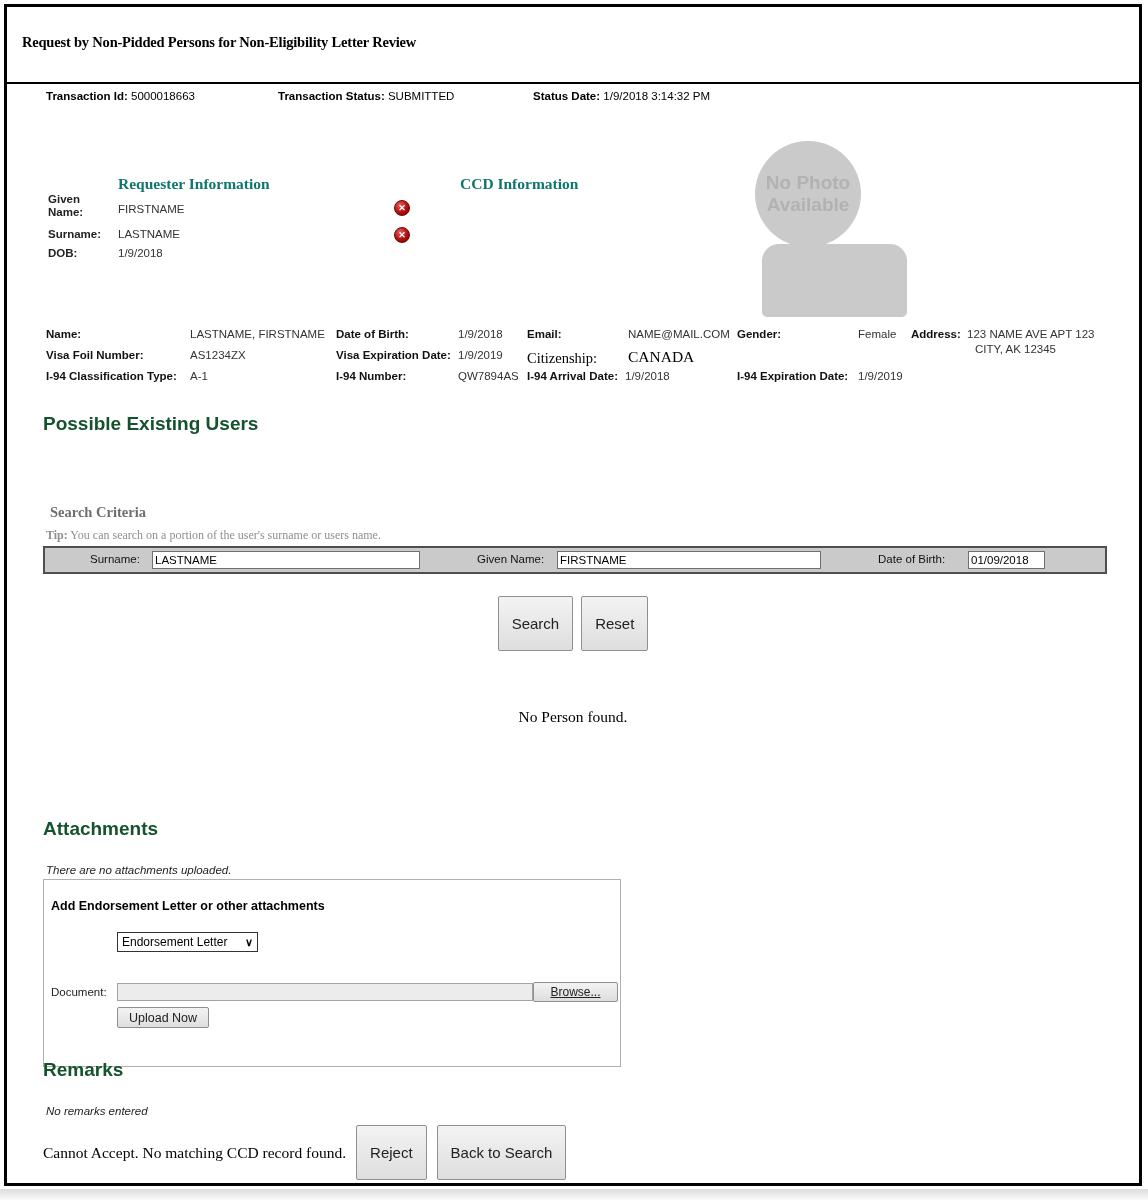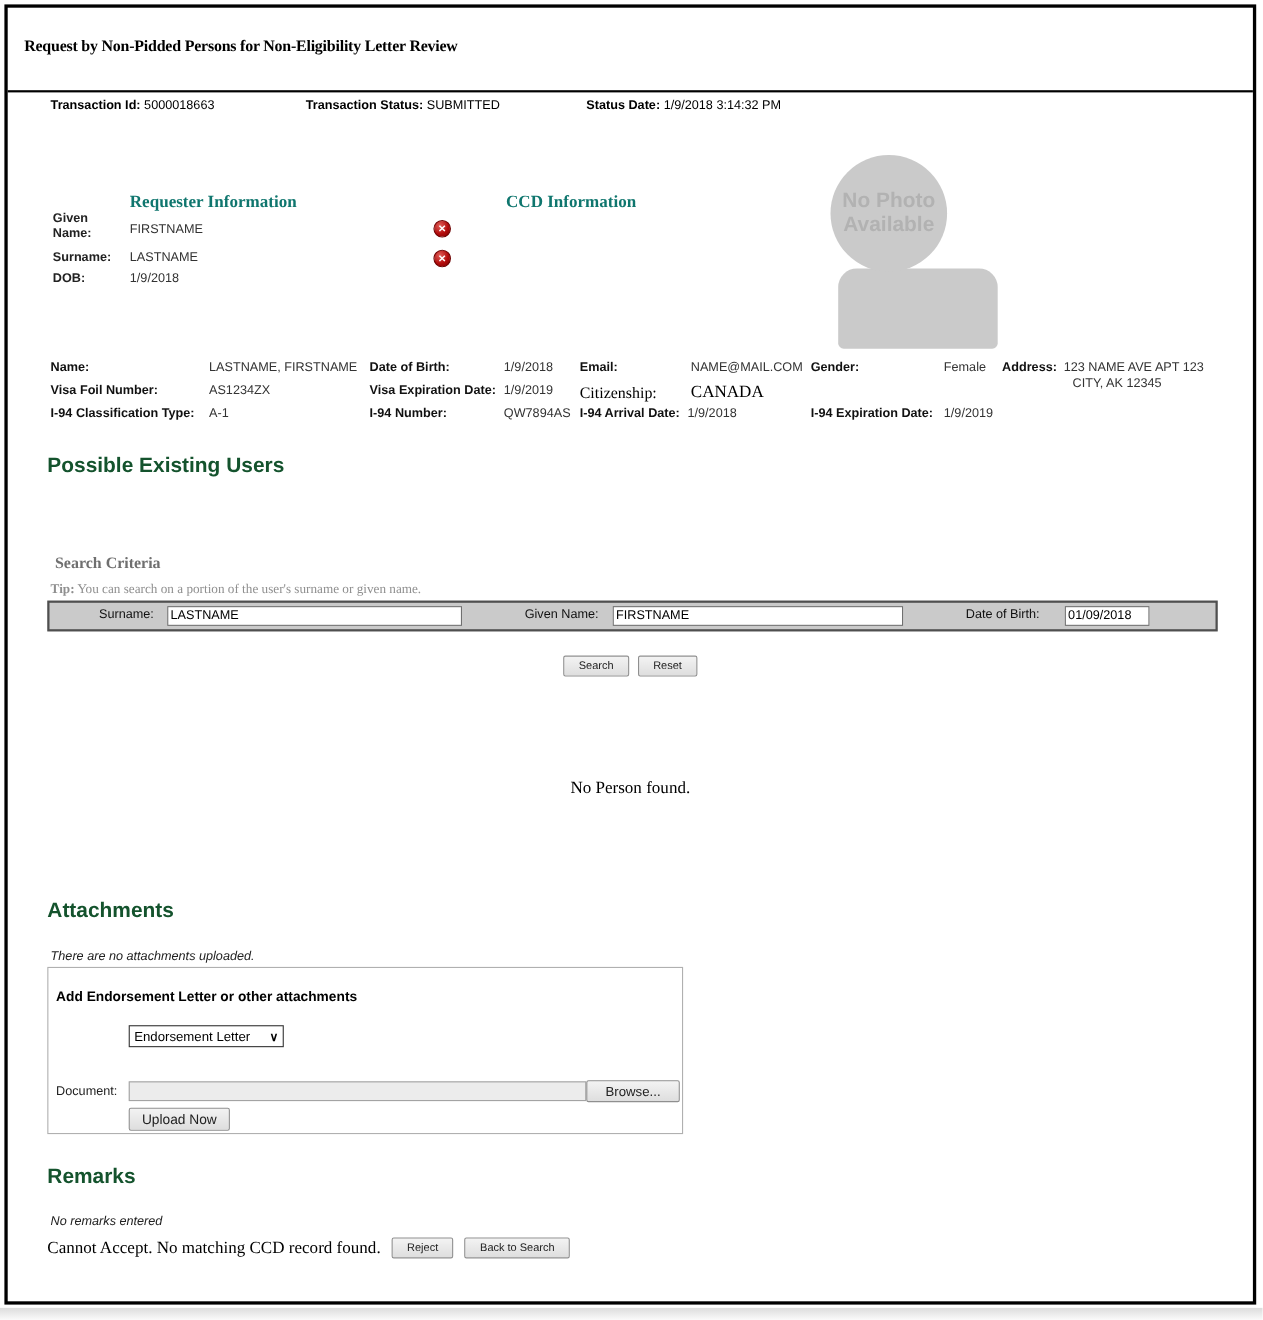--- a/index.html
+++ b/index.html
@@ -41,38 +41,38 @@
   .tip { font-family:"Liberation Serif", serif; font-size:12px; color:#8f8f8f; }
   .tip b { font-weight:bold; }
 
   .search-bar { position:absolute; left:36px; top:539px; width:1064px; height:28px;
     background:#cacaca; border:2px solid #4f4f4f; }
   .sb-lbl { position:absolute; font-size:11.5px; color:#111; top:5px; white-space:nowrap; }
   .sb-input { position:absolute; top:3px; height:18px; border:1px solid #707070; background:#fff;
     font-size:11.5px; font-family:"Liberation Sans", sans-serif; padding:0 2px; color:#000; }
 
   .btn { display:inline-block; background:linear-gradient(#f3f3f3,#dedede); border:1px solid #8f8f8f;
-    border-radius:2px; font-size:10px; color:#222; padding:3px 13px; text-align:center;
+    border-radius:2px; font-size:15px; color:#222; padding:18px 13px; text-align:center;
     font-family:"Liberation Sans", sans-serif; cursor:default; }
   .btn-row { position:absolute; top:589px; left:0; width:100%; display:flex; justify-content:center; gap:8px; }
 
   .no-person { position:absolute; top:701px; left:0; width:100%; text-align:center;
     font-family:"Liberation Serif", serif; font-size:15.5px; color:#000; }
 
   .italic-note { font-size:11.5px; font-style:italic; color:#222; }
-  .attach-box { position:absolute; left:36px; top:872px; width:578px; height:152px; border:1px solid #b0b0b0; background:#fff; }
+  .attach-box { position:absolute; left:36px; top:872px; width:578px; height:188px; border:1px solid #b0b0b0; background:#fff; }
   .add-head { position:absolute; left:7px; top:19px; font-size:12.5px; font-weight:bold; color:#000; }
   .fake-select { position:absolute; left:73px; top:52px; width:141px; height:20px; border:1px solid #333;
     background:#fff; display:flex; align-items:center; justify-content:space-between; padding:0 4px; }
   .fake-select .sel-text { font-size:12px; color:#000; }
   .fake-select .chev { font-size:11px; font-weight:bold; color:#000; }
   .doc-lbl { position:absolute; left:7px; top:106px; font-size:11.5px; color:#222; }
   .file-box { position:absolute; left:73px; top:103px; width:416px; height:18px; background:#ececec; border:1px solid #a3a3a3; }
   .browse-btn { position:absolute; left:489px; top:102px; width:85px; height:20px; padding:2px 1px;
-    font-size:12px; }
+    font-size:12px;text-decoration:underline; }
   .upload-btn { position:absolute; left:73px; top:127px; height:21px; padding:2px 11px; font-size:12.5px; }
 
   .footer-row { position:absolute; left:36px; top:1118px; display:flex; align-items:center; gap:10px; }
   .footer-text { font-family:"Liberation Serif", serif; font-size:15.5px; color:#000; }
 </style>
 </head>
 <body>
 
 <div class="page">
   <div class="frame">
@@ -140,21 +140,21 @@
       <span class="d-lbl" style="left:520px; top:363px;">I-94 Arrival Date:</span>
       <span class="d-val" style="left:618px; top:363px;">1/9/2018</span>
       <span class="d-lbl" style="left:730px; top:363px;">I-94 Expiration Date:</span>
       <span class="d-val" style="left:851px; top:363px;">1/9/2019</span>
     </div>
 
     <div class="abs big-head" style="left:36px; top:406px;">Possible Existing Users</div>
 
     <div class="abs sc-head" style="left:43px; top:497px;">Search Criteria</div>
     <div class="abs tip" style="left:39px; top:521px;">
-      <b>Tip:</b><span> You can search on a portion of the user's surname or given name.</span>
+      <b>Tip:</b><span> You can search on a portion of the user's surname or users name.</span>
     </div>
 
     <div class="search-bar">
       <span class="sb-lbl" style="left:45px;">Surname:</span>
       <input class="sb-input" style="left: 107px; width: 268px;" type="text" value="LASTNAME">
       <span class="sb-lbl" style="left:432px;">Given Name:</span>
       <input class="sb-input" style="left: 512px; width: 264px;" type="text" value="FIRSTNAME">
       <span class="sb-lbl" style="left:833px;">Date of Birth:</span>
       <input class="sb-input" style="left: 923px; width: 77px;" type="text" value="01/09/2018">
     </div>

